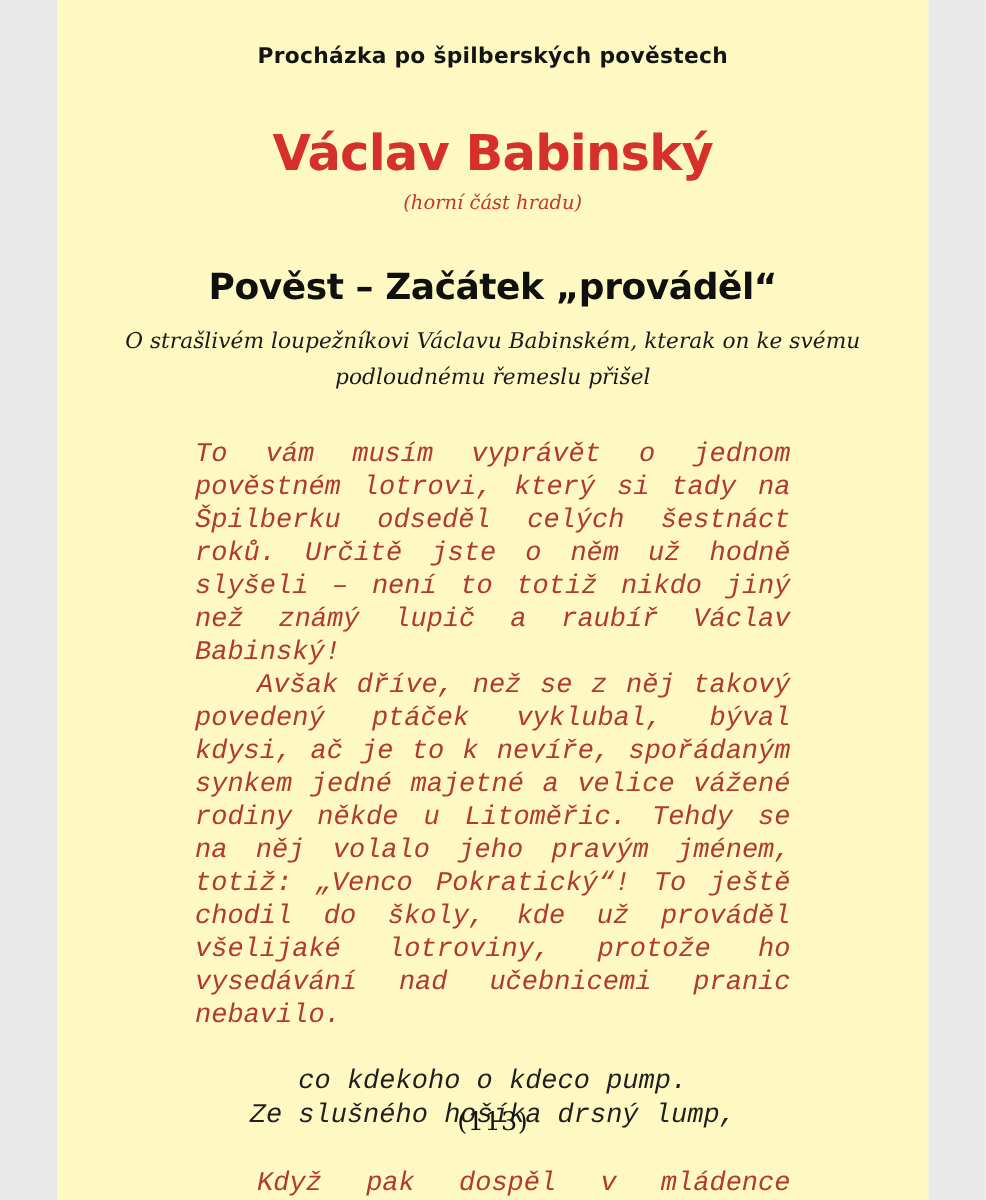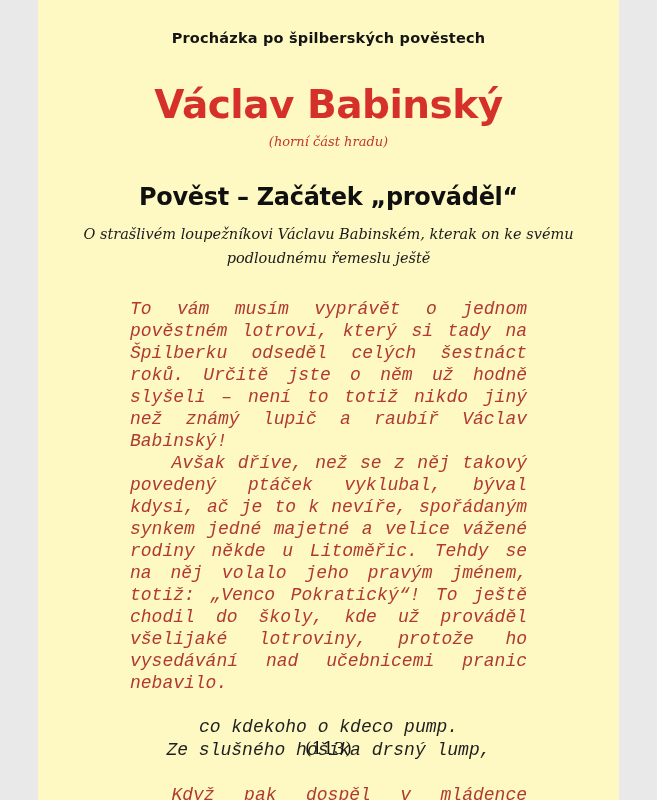--- a/index.html
+++ b/index.html
@@ -19,21 +19,21 @@
     font-family: "DejaVu Sans", "Liberation Sans", sans-serif;
     font-size: 14.5px;
     font-weight: 600;
     letter-spacing: 0.2px;
     color: #141414;
   }
   .chapter-title {
     margin-top: 36px;
     text-align: center;
     font-family: "DejaVu Sans", "Liberation Sans", sans-serif;
-    font-size: 39px;
+    font-size: 33px;
     font-weight: 800;
     letter-spacing: -0.5px;
     color: var(--title-red, #d6302b);
   }
   .chapter-subtitle {
     margin-top: 7px;
     text-align: center;
     font-family: "DejaVu Serif", "Liberation Serif", serif;
     font-size: 13px;
     font-style: italic;
@@ -96,21 +96,21 @@
   <div class="running-header">Procházka po špilberských pověstech</div>
 
   <div class="chapter-title">Václav Babinský</div>
 
   <div class="chapter-subtitle">(horní část hradu)</div>
 
   <div class="section-heading">Pověst – Začátek „prováděl“</div>
 
   <div class="section-subheading">
       <div class="t-line">O strašlivém loupežníkovi Václavu Babinském, kterak on ke svému</div>
-      <div class="t-line">podloudnému řemeslu ještě</div>
+      <div class="t-line">podloudnému řemeslu přišel</div>
     </div>
 
   <div class="body-text">
       <div class="para">To vám musím vyprávět o jednom pověstném lotrovi, který si tady na Špilberku odseděl celých šestnáct roků. Určitě jste o něm už hodně slyšeli – není to totiž nikdo jiný než známý lupič a raubíř Václav Babinský!</div>
       <div class="para indent">Avšak dříve, než se z něj takový povedený ptáček vyklubal, býval kdysi, ač je to k nevíře, spořádaným synkem jedné majetné a velice vážené rodiny někde u Litoměřic. Tehdy se na něj volalo jeho pravým jménem, totiž: „Venco Pokratický“! To ještě chodil do školy, kde už prováděl všelijaké lotroviny, protože ho vysedávání nad učebnicemi pranic nebavilo.</div>
       <div class="verse">
         <div class="t-line">co kdekoho o kdeco pump.</div>
         <div class="t-line">Ze slušného hošíka drsný lump,</div>
       </div>
       <div class="para indent">Když pak dospěl v mládence zralého na ženění, našel si děvče jako lusk. A protože byl původně dobře vychovaný, chtěl si ji i vzít. Ale co se nestalo? Ať se bránil, jak chtěl, musel na vojnu! S milou si slíbili věrnost na věčné časy, ale však víte, jak to chodí: když se pak Venca vrátil živý a zdravý, našel svou vyvolenou v náruči jiného. A představte si, že ta nevěrnice byla už i pod čepcem! Jak to Václav uviděl, zlost v něm vzkypěla tak prudce, že</div>

